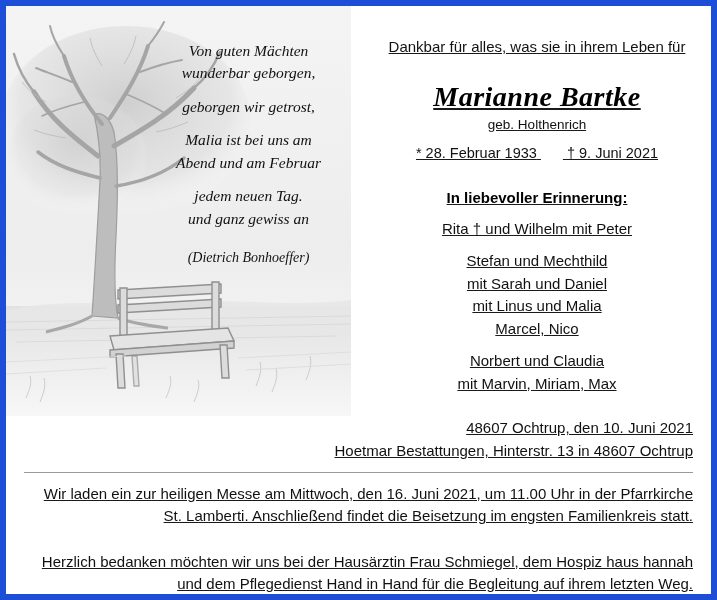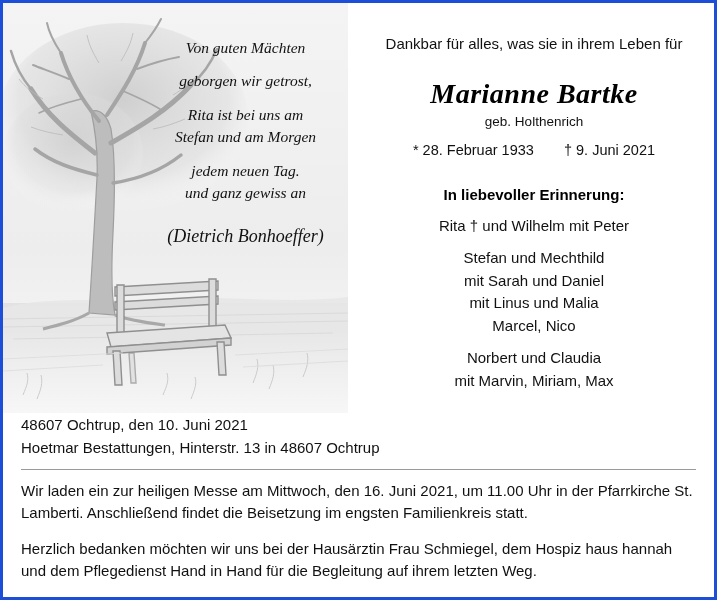--- a/index.html
+++ b/index.html
@@ -13,21 +13,22 @@
     font-family: "Liberation Sans", sans-serif;
     color: #1a1a1a;
     overflow: hidden;
   }
   .obituary {
     position: relative;
     width: 717px;
     height: 600px;
     box-sizing: border-box;
     background: #ffffff;
-    border: 3px solid #1d4ed8;
+    border: 6px solid #1d4ed8;
+    text-decoration: underline;
   }
 
   
   .upper {
     position: relative;
     height: 410px;
     display: flex;
     flex-direction: row;
   }
 
@@ -54,21 +55,21 @@
     font-family: "Liberation Serif", serif;
     font-size: 15.5px;
     font-style: italic;
     line-height: 1.45;
     color: #111111;
   }
   .verse .stanza {
     margin-bottom: 11px;
   }
   .verse .author {
-    font-size: 18px;
+    font-size: 14px;
     margin-top: 18px;
     text-align: center;
   }
 
   
   .text-col {
     position: relative;
     width: 372px;
     flex: 0 0 372px;
     padding-top: 30px;
@@ -121,36 +122,37 @@
   }
   .family .group:last-child {
     margin-bottom: 0;
   }
 
   
   .lower {
     position: relative;
     padding: 0 18px;
     box-sizing: border-box;
+    text-align: right;
   }
   .addr-line {
     font-size: 15px;
     line-height: 1.55;
     color: #111111;
   }
   .rule {
     border: none;
     border-top: 1px solid #9a9a9a;
     margin: 9px 0 10px 0;
   }
   .para {
     font-size: 15px;
     line-height: 1.5;
     color: #111111;
-    margin-bottom: 13px;
+    margin-bottom: 23px;
   }
   .para:last-child {
     margin-bottom: 16px;
   }
 </style>
 </head>
 <body>
 
 <div class="obituary">
 
@@ -251,27 +253,28 @@
           <path d="M0,356 L120,350"></path>
           <path d="M0,368 L100,362"></path>
           <path d="M232,352 L345,346"></path>
           <path d="M240,364 L345,358"></path>
         </g>
       </svg>
 
       <div class="verse">
         <div class="stanza">
           <div>Von guten Mächten</div>
+          <div>wunderbar geborgen,</div>
         </div>
         <div class="stanza">
           <div>geborgen wir getrost,</div>
         </div>
         <div class="stanza">
-          <div>Rita ist bei uns am</div>
-          <div>Stefan und am Morgen</div>
+          <div>Malia ist bei uns am</div>
+          <div>Abend und am Februar</div>
         </div>
         <div class="stanza">
           <div>jedem neuen Tag.</div>
           <div>und ganz gewiss an</div>
         </div>
         <div class="author">(Dietrich Bonhoeffer)</div>
       </div>
     </div>
 
     <div class="text-col">

